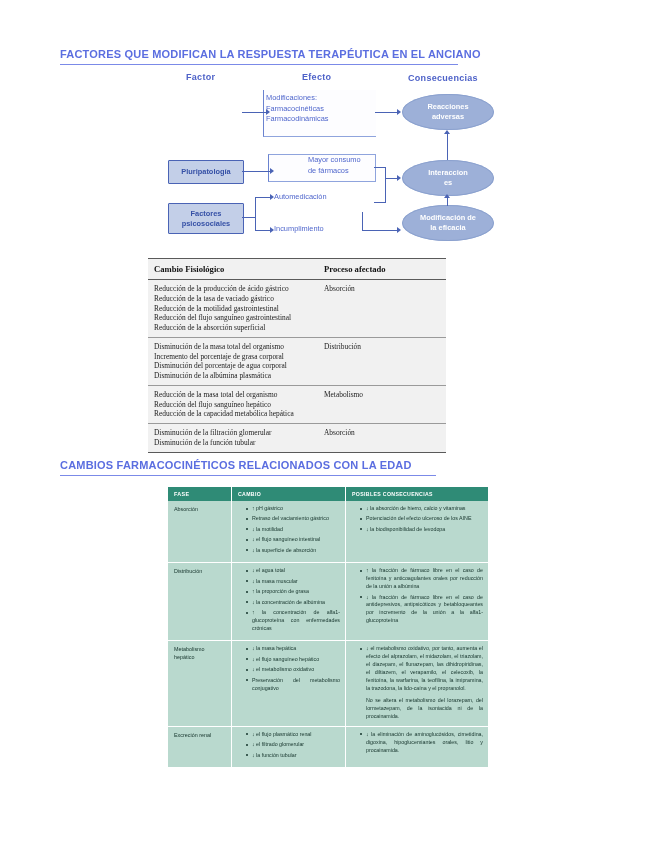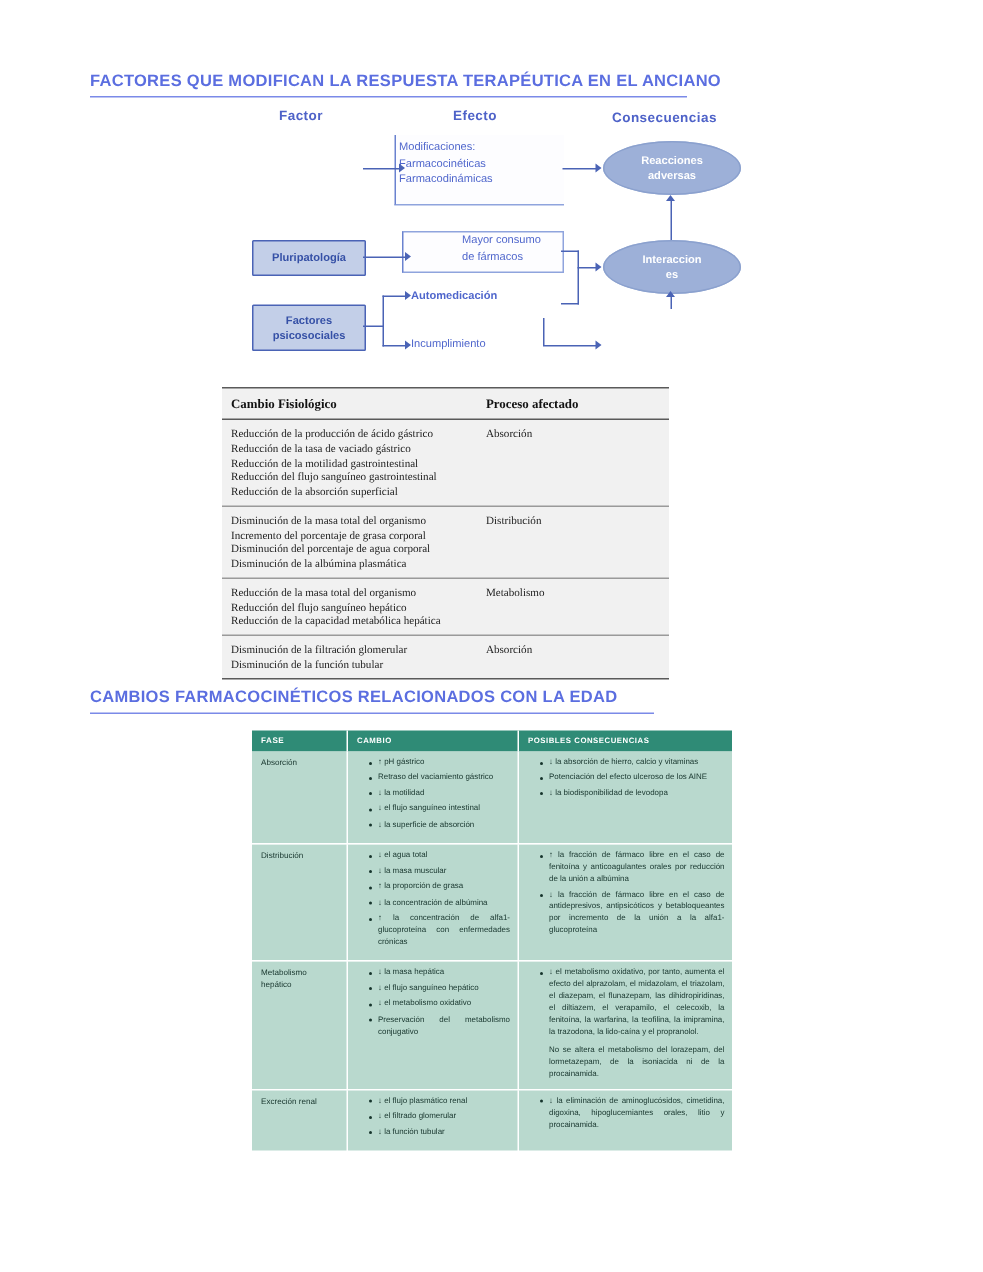--- a/index.html
+++ b/index.html
@@ -129,27 +129,29 @@
 
     <div class="dg-openbox" style="left:113px;top:18px;width:112px;height:46px;border-top:none;border-right:none;"></div>
     <div class="dg-plain" style="left:116px;top:21px;width:112px;">Modificaciones:
    Farmacocinéticas
    Farmacodinámicas</div>
 
     <div class="dg-openbox" style="left:118px;top:82px;width:106px;height:26px;"></div>
     <div class="dg-plain" style="left:124px;top:83px;margin-left:34px;">Mayor consumo
 de fármacos</div>
 
-    <div class="dg-plain" style="left:124px;top:120px;font-weight:bold;">Automedicación</div>
+    <div class="dg-plain" style="left:124px;top:120px;">Automedicación</div>
     <div class="dg-plain" style="left:124px;top:152px;">Incumplimiento</div>
 
     <div class="dg-ell" style="left:252px;top:88px;width:92px;height:36px;white-space:pre-line;">Interaccion
 es</div>
     <div class="dg-ell" style="left:252px;top:22px;width:92px;height:36px;white-space:pre-line;">Reacciones
 adversas</div>
+    <div class="dg-ell" style="left:252px;top:133px;width:92px;height:36px;white-space:pre-line;">Modificación de
+la eficacia</div>
 
     <div class="ln lnh" style="left:92px;top:40px;width:26px;"></div>
     <div class="arrow-r" style="left:116px;top:37px;"></div>
 
     <div class="ln lnh" style="left:225px;top:40px;width:24px;"></div>
     <div class="arrow-r" style="left:247px;top:37px;"></div>
 
     <div class="ln lnh" style="left:92px;top:99px;width:30px;"></div>
     <div class="arrow-r" style="left:120px;top:96px;"></div>
 

